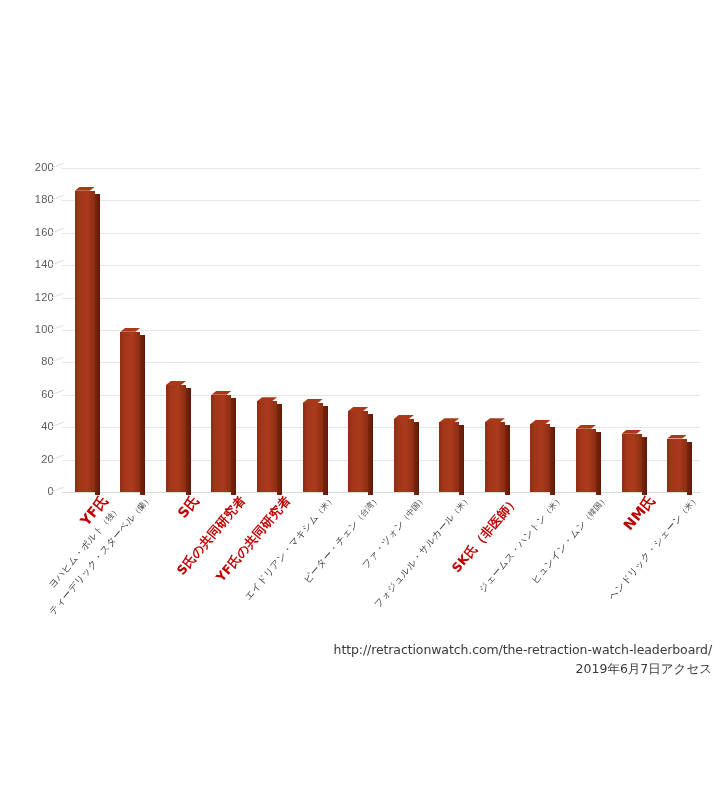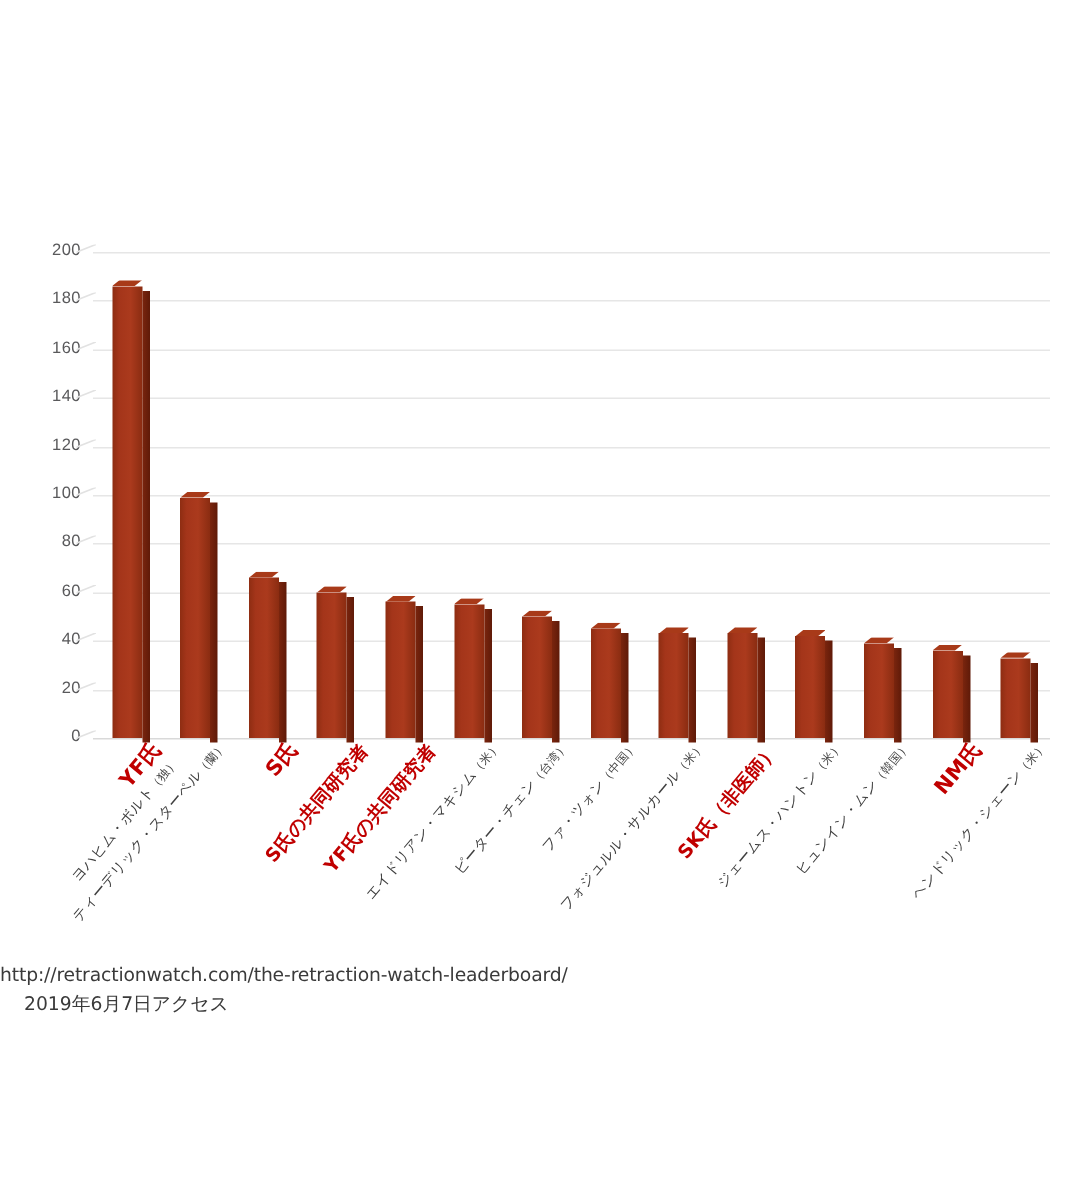--- a/index.html
+++ b/index.html
@@ -174,21 +174,21 @@
   .xlabel .person .cc {
     font-size: 8px;
   }
 
   
   #source {
     position: absolute;
     left: 0;
     top: 640px;
     width: 712px;
-    text-align: left;
+    text-align: right;
     font-size: 12.5px;
     line-height: 19px;
     color: #3a3a3a;
     font-family: "DejaVu Sans", "Liberation Sans", sans-serif;
   }
   #source .url {
     display: block;
     letter-spacing: -0.1px;
   }
   #source .accessed {

